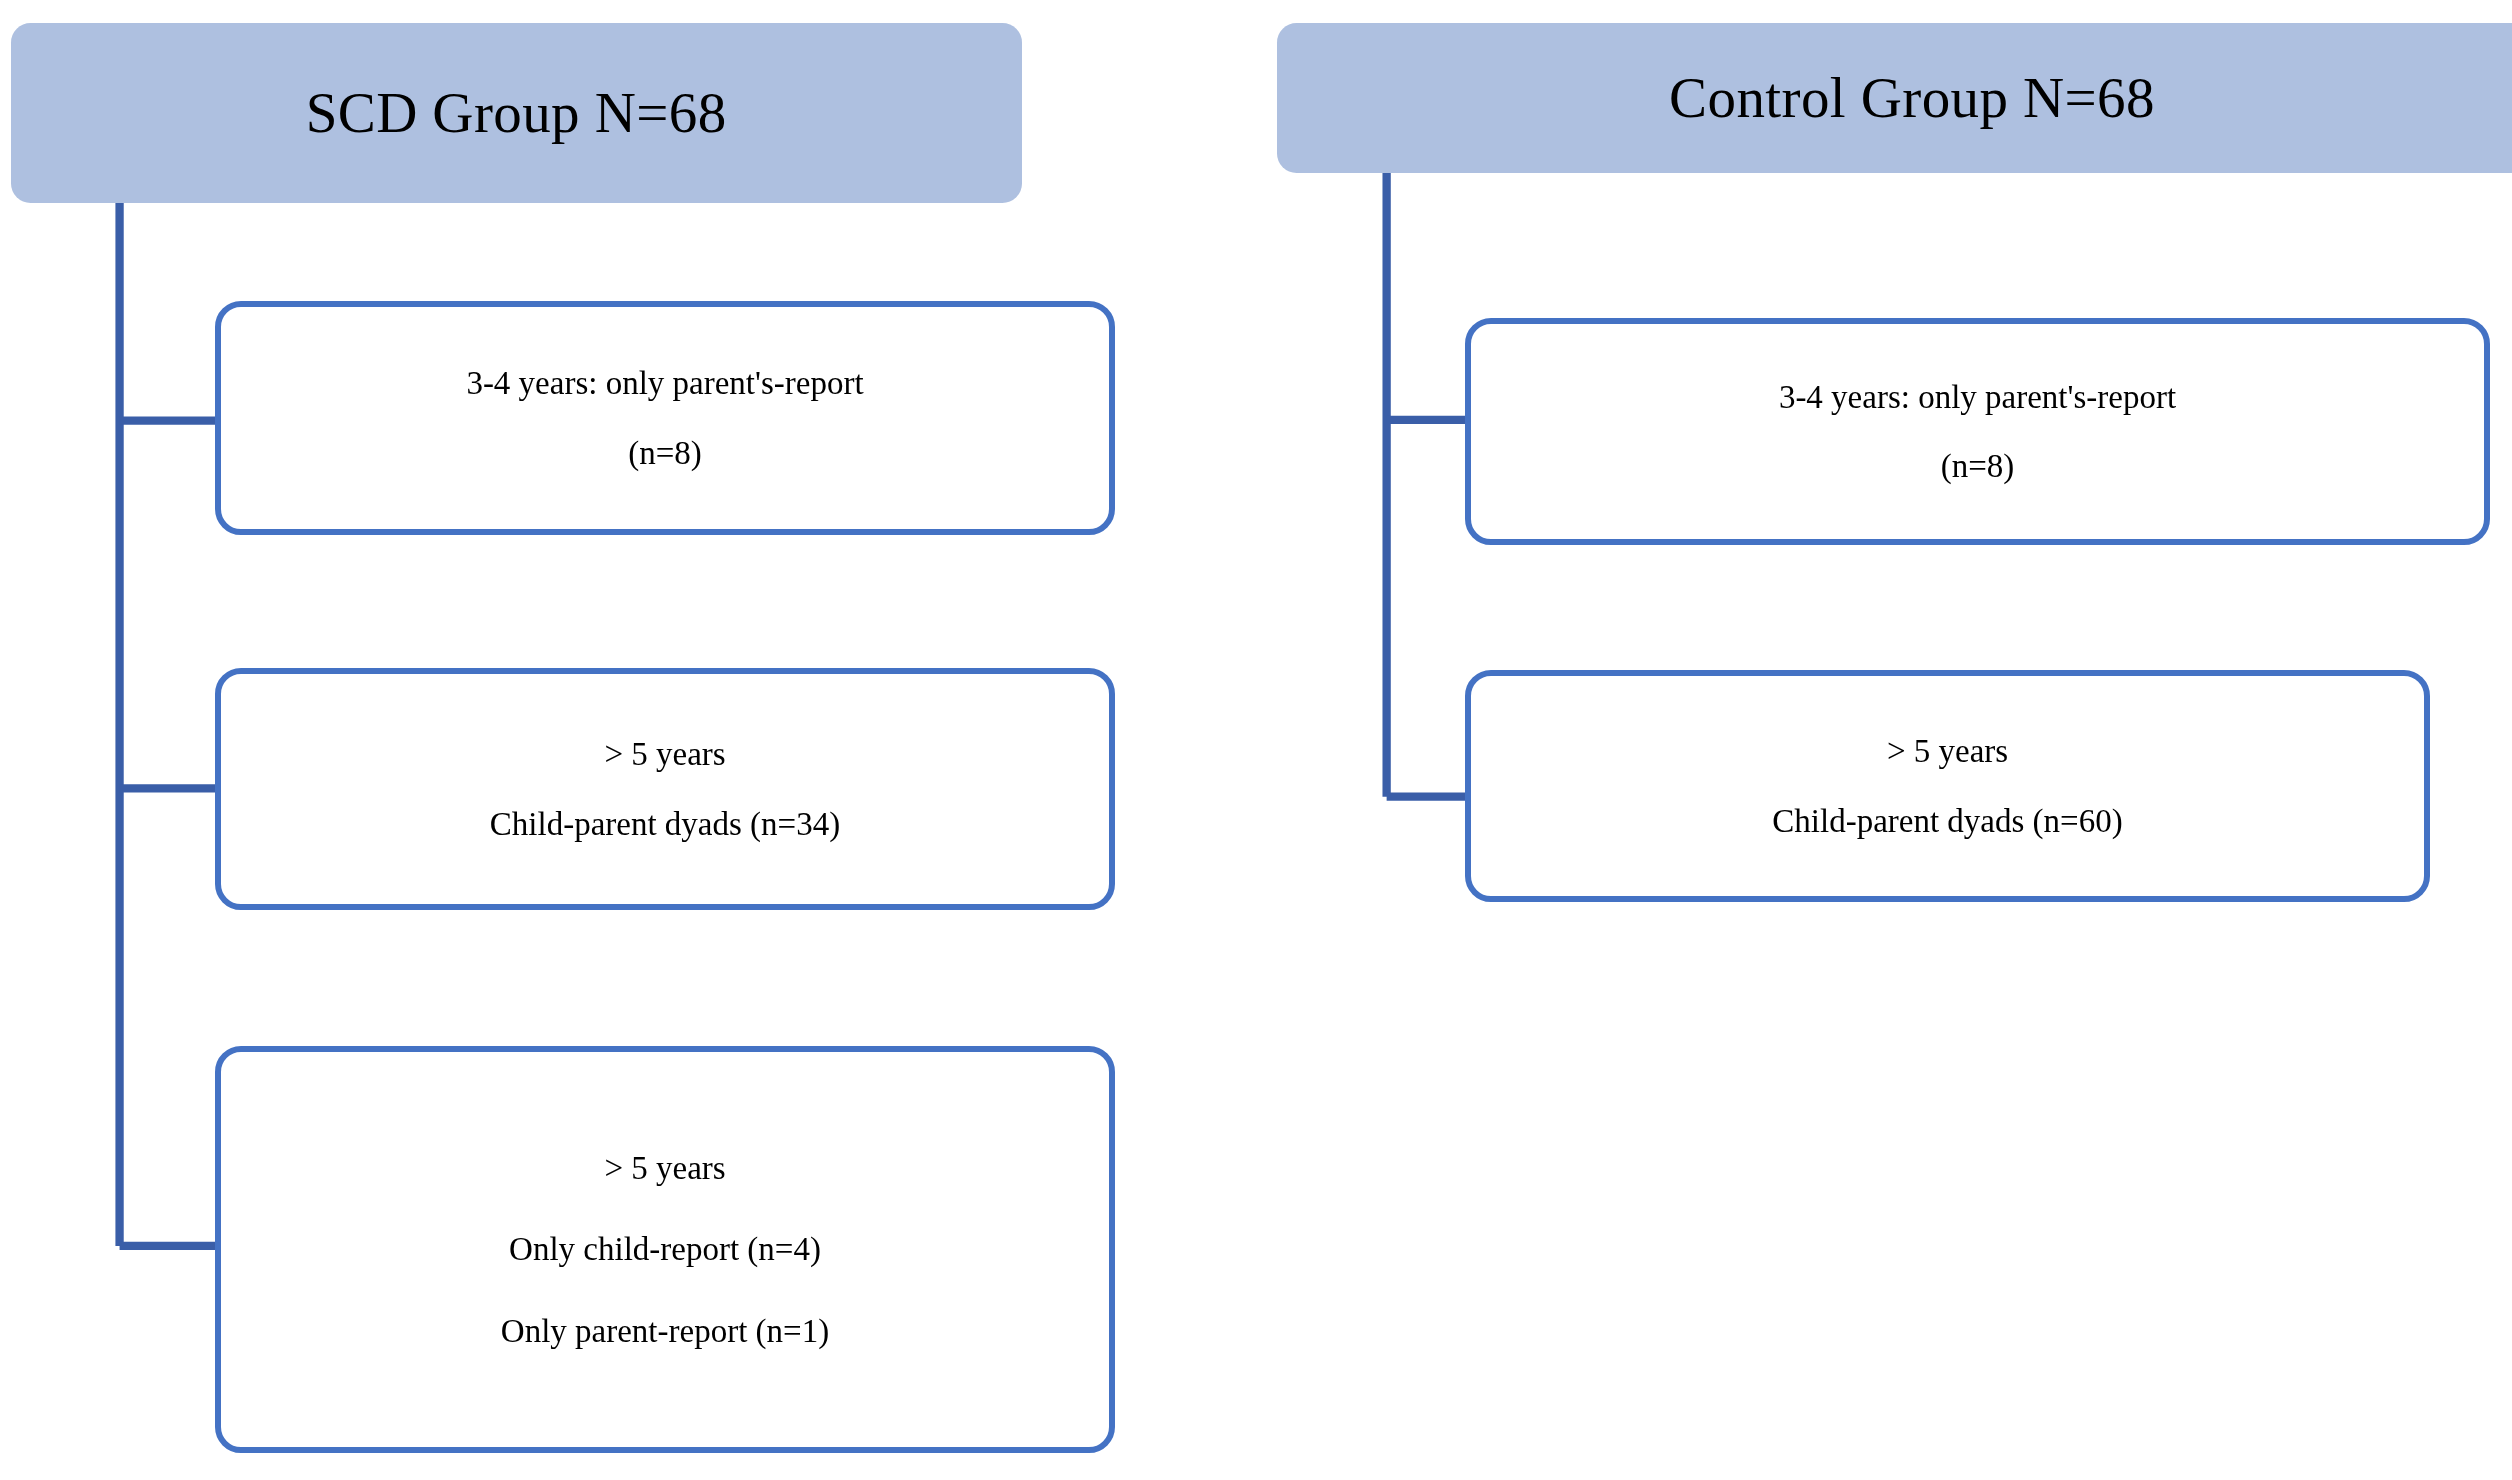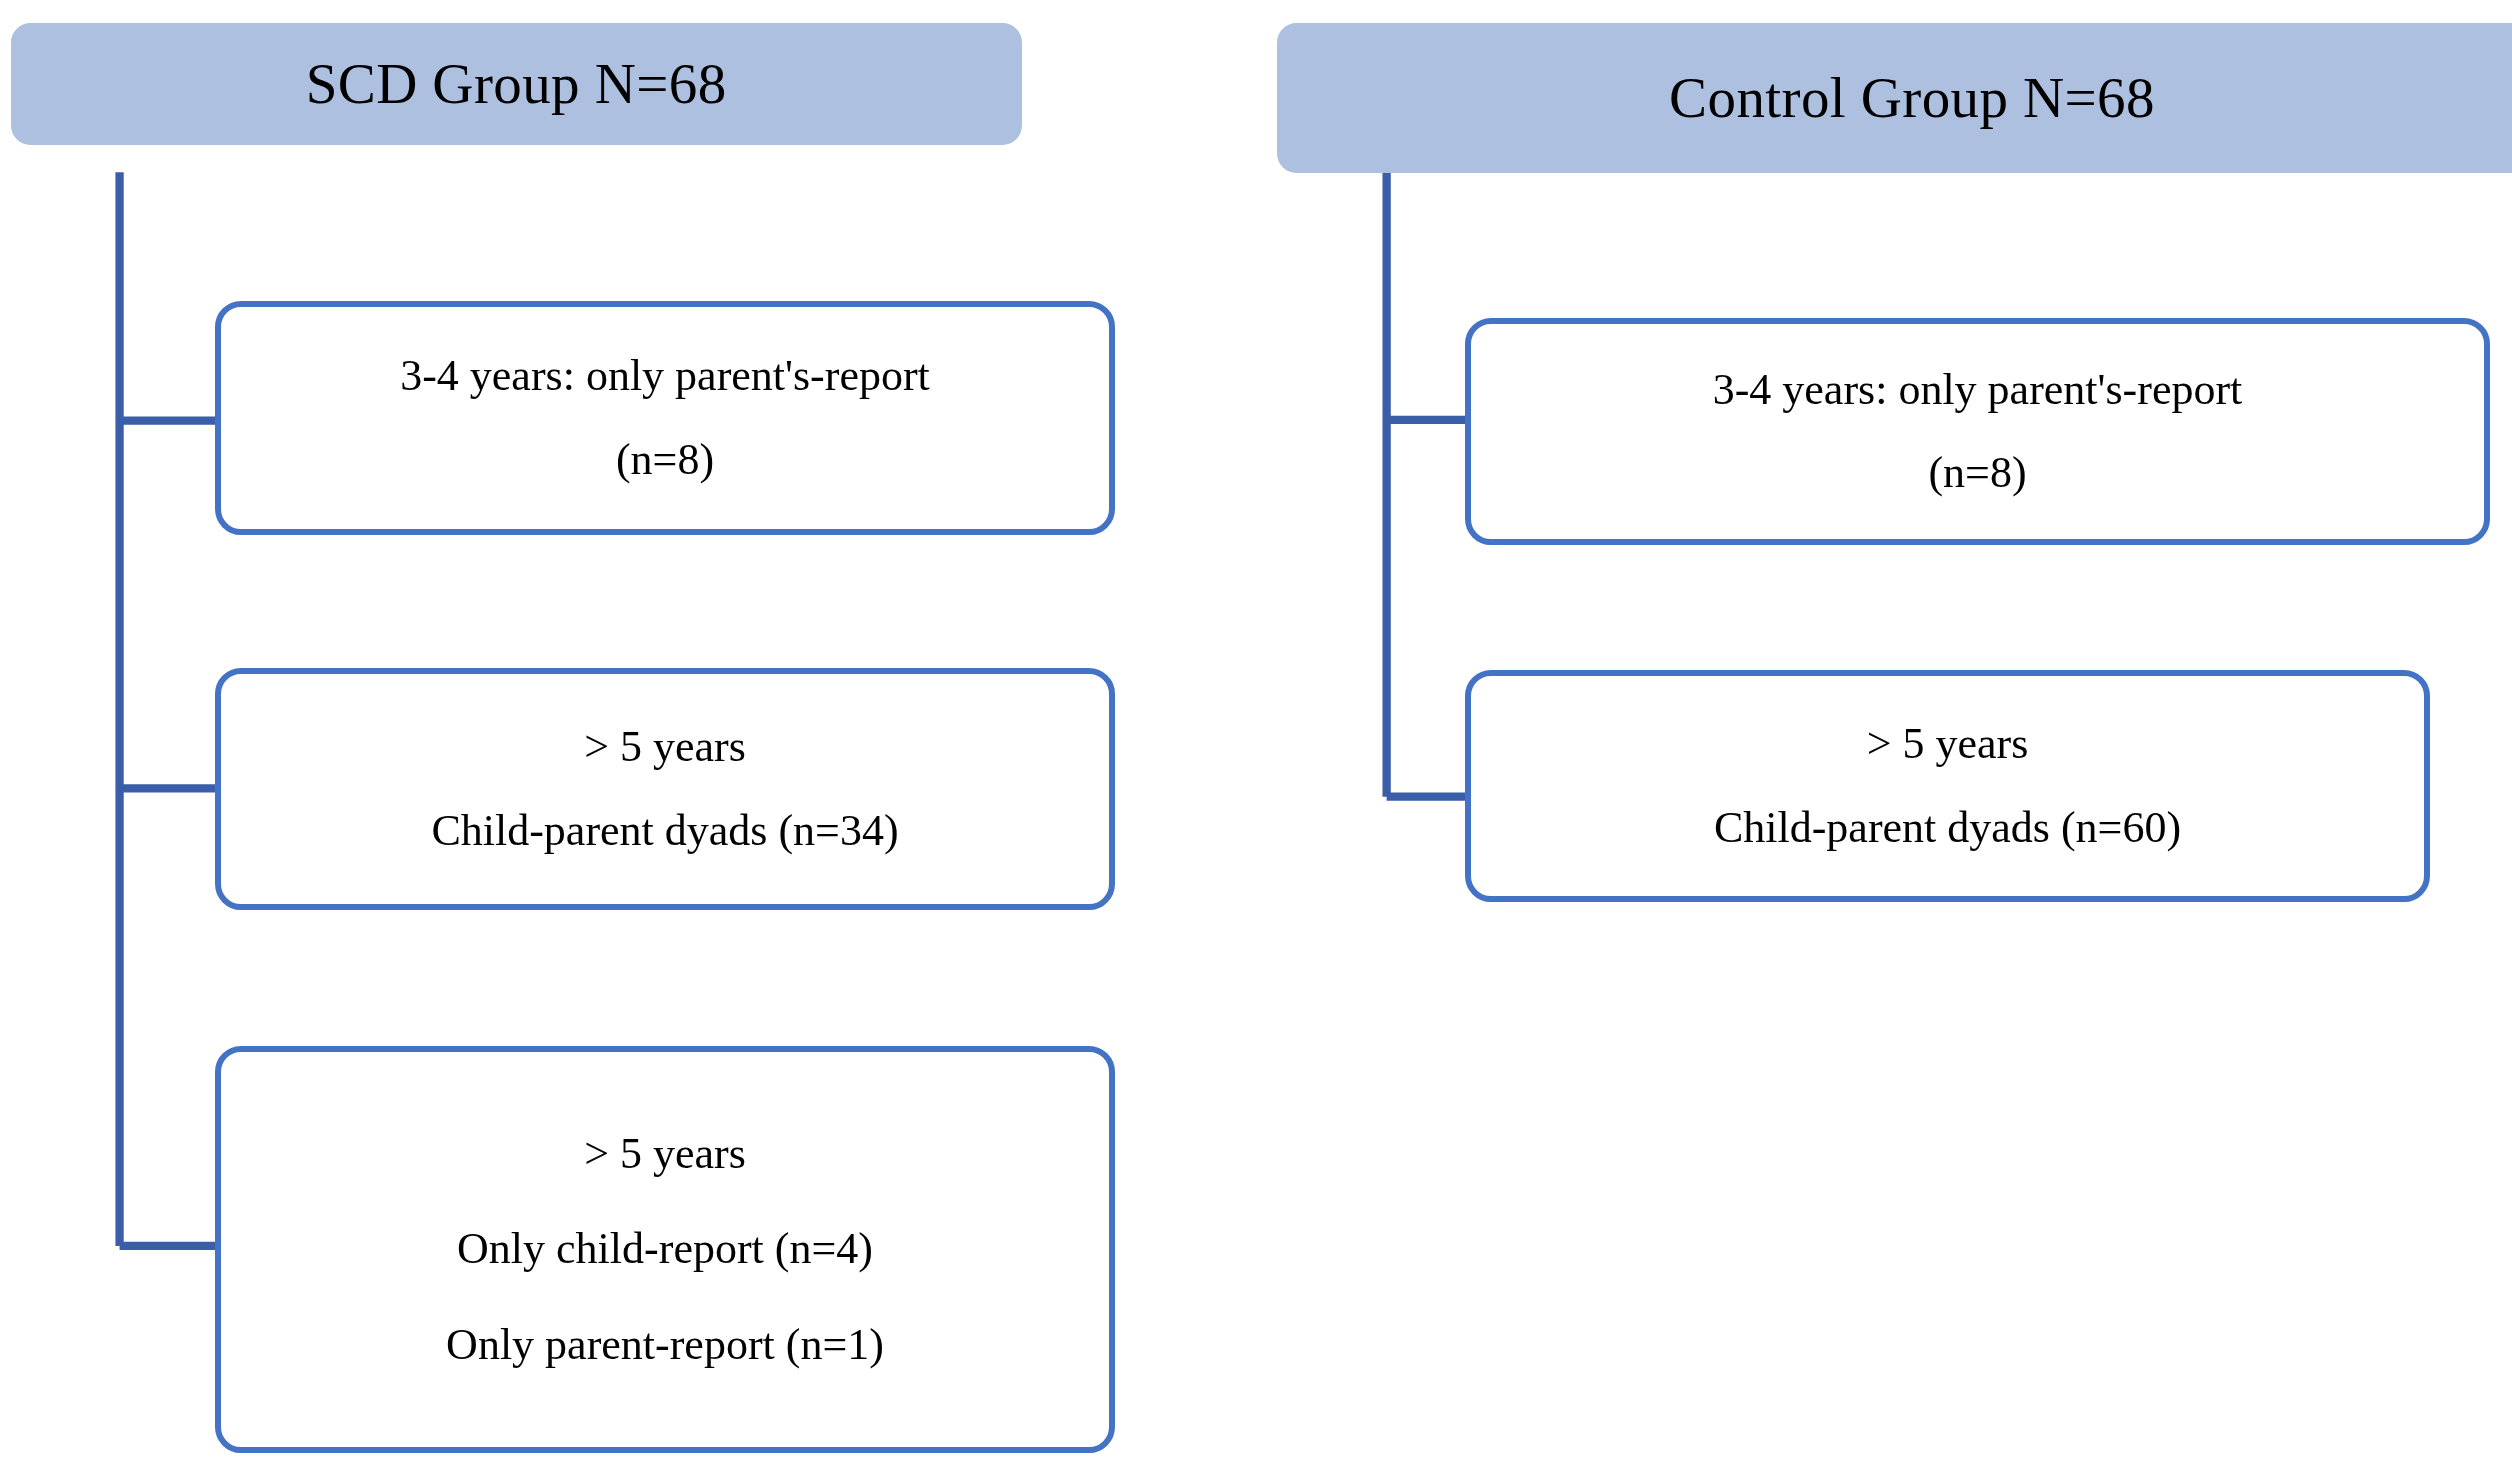--- a/index.html
+++ b/index.html
@@ -53,21 +53,21 @@
     border-radius: 26px;
     display: flex;
     flex-direction: column;
     align-items: center;
     justify-content: center;
     text-align: center;
     color: #000000;
     padding: 7.6px 19.6px;
   }
   .node .line {
-    font-size: 44px;
+    font-size: 33px;
     line-height: 1.28;
     white-space: nowrap;
   }
   .node.spaced .line {
     margin: 13.6px 0;
   }
   .node.triple .line {
     margin: 19.6px 0;
   }
 </style>
@@ -88,21 +88,21 @@
       <path d="M 158 1650 L 292 1650"></path>
 
       <path d="M 1836 228 L 1836 1055"></path>
 
       <path d="M 1836 556 L 1948 556"></path>
 
       <path d="M 1836 1055 L 1948 1055"></path>
     </g>
   </svg>
 
-  <div class="group-header" style="left:10.6px; top:23.4px; width:1011px; height:122px; background:#AEC0E0;">
+  <div class="group-header" style="left:10.6px; top:23.4px; width:1011px; height:180px; background:#AEC0E0;">
     <span class="htext">SCD Group N=68</span>
   </div>
 
   <div class="node spaced" style="left:215px; top:301px; width:900px; height:234px; border-width:6.8px; border-color:#4472C4;">
     <div class="line">3-4 years: only parent's-report</div>
     <div class="line">(n=8)</div>
   </div>
 
   <div class="node spaced" style="left:215px; top:668px; width:900px; height:242px; border-width:6.8px; border-color:#4472C4;">
     <div class="line">&gt; 5 years</div>

